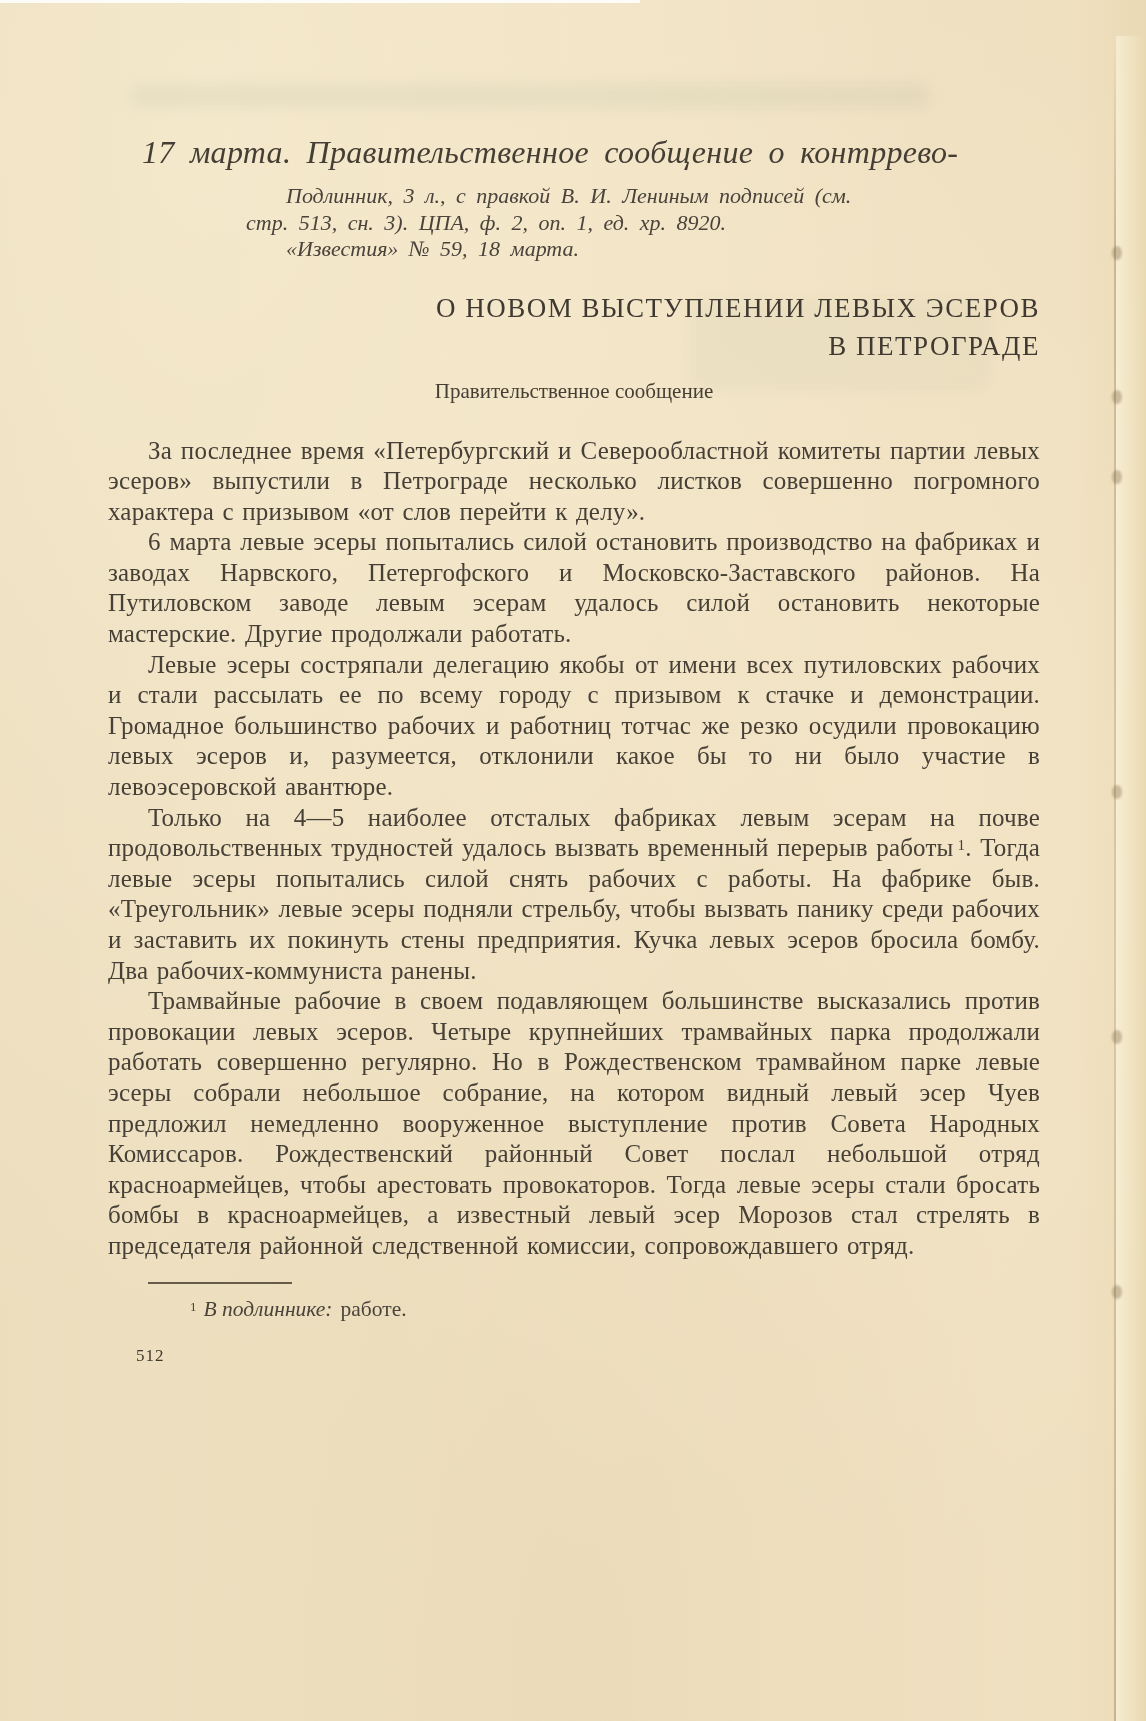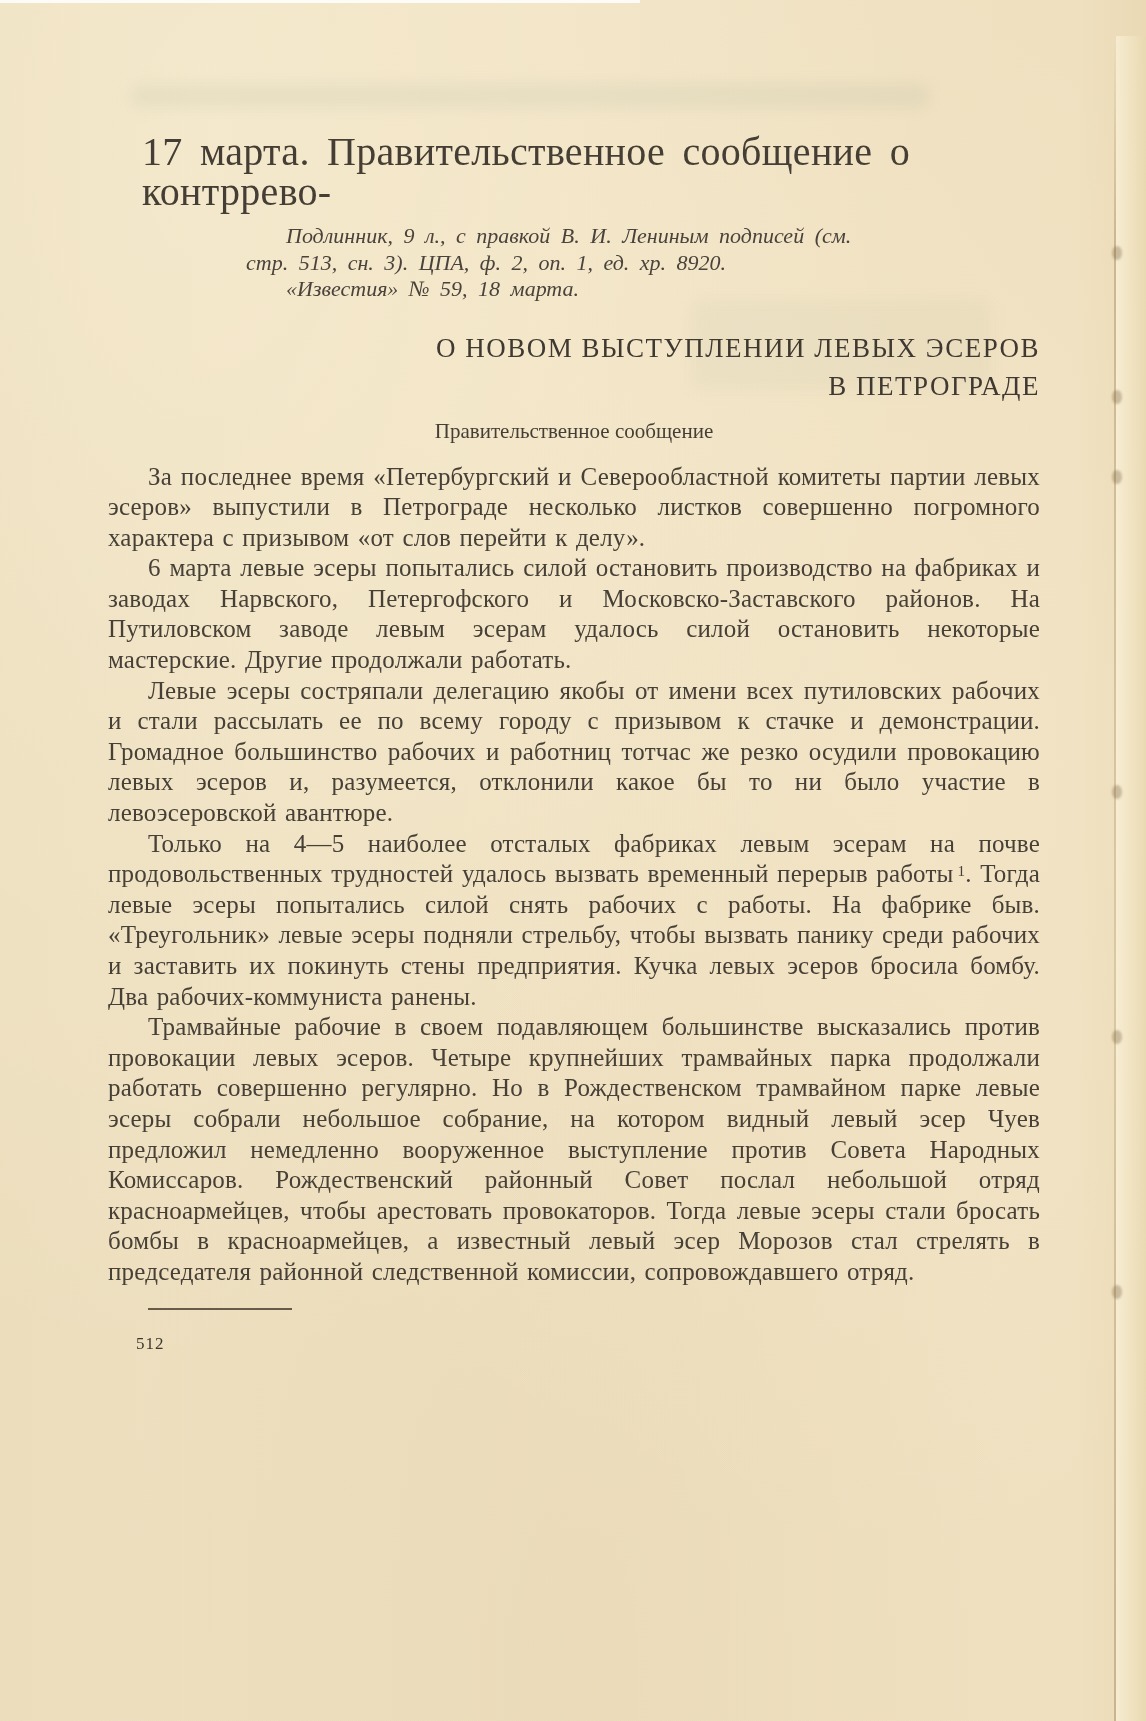--- a/index.html
+++ b/index.html
@@ -21,33 +21,33 @@
     background:linear-gradient(90deg, rgba(255,249,228,0.55), rgba(233,217,176,0.65));}
   .fold-line{position:absolute;top:40px;right:30px;bottom:0;width:2px;
     background:linear-gradient(180deg, rgba(145,120,78,0) 0%, rgba(145,120,78,0.38) 12%,
       rgba(145,120,78,0.22) 55%, rgba(145,120,78,0.40) 100%);}
   .nick{position:absolute;right:24px;width:10px;height:14px;border-radius:50%;
     background:rgba(120,98,60,0.35);filter:blur(1px);}
   .bleed{position:absolute;background:rgba(150,168,140,0.12);filter:blur(7px);border-radius:14px;}
 
   .content{position:absolute;left:108px;top:132px;width:932px;}
 
-  .heading{font-size:40px;line-height:40px;color:#453e34;
+  .heading{font-style:italic;font-size:32px;line-height:40px;color:#453e34;
     word-spacing:7px;letter-spacing:0.3px;}
   .heading-l1{padding-left:34px;}
 
   .source-note{margin:11px 0 0 138px;font-style:italic;font-size:22px;line-height:26.5px;
     word-spacing:5px;color:#4a433b;}
   .sn-indent{text-indent:40px;}
 
   .doc-title{margin-top:26px;text-align:right;font-size:27px;line-height:38px;
     letter-spacing:1.5px;color:#3f3931;font-weight:normal;}
   .doc-subtitle{margin-top:14px;text-align:center;font-size:21px;color:#453e34;}
 
-  .body-text{margin-top:18px;}
+  .body-text{margin-top:32px;}
   .body-text p{margin:0;font-size:25px;line-height:30.6px;text-align:justify;
     text-indent:40px;word-spacing:2px;letter-spacing:0.2px;color:#474037;}
   sup.fn-ref{font-size:15px;vertical-align:6px;margin-left:4px;line-height:0;}
 
   .footnote-rule{margin:20px 0 0 40px;width:144px;height:0;
     border-top:2px solid rgba(78,68,52,0.85);}
   .footnote{margin-top:13px;padding-left:82px;font-size:21.5px;color:#4a433b;}
   .footnote sup{font-size:13px;vertical-align:5px;margin-right:7px;line-height:0;}
   .fn-label{font-style:italic;}
   .fn-word{margin-left:8px;}
@@ -72,21 +72,21 @@
   <div class="nick" style="top:1030px;"></div>
   <div class="nick" style="top:1285px;"></div>
 
   <div class="content">
 
     <div class="heading">
       <div class="heading-l1">17 марта. Правительственное сообщение о контррево-</div>
     </div>
 
     <div class="source-note">
-      <div class="sn-indent">Подлинник, 9 л., с правкой В. И. Лениным подписей (см.</div>
+      <div class="sn-indent">Подлинник, 3 л., с правкой В. И. Лениным подписей (см.</div>
       <div>стр. 513, сн. 3). ЦПА, ф. 2, оп. 1, ед. хр. 8920.</div>
       <div class="sn-indent">«Известия» № 59, 18 марта.</div>
     </div>
 
     <div class="doc-title">
       <div>О НОВОМ ВЫСТУПЛЕНИИ ЛЕВЫХ ЭСЕРОВ</div>
       <div>В ПЕТРОГРАДЕ</div>
     </div>
 
     <div class="doc-subtitle">Правительственное сообщение</div>
@@ -94,17 +94,20 @@
     <div class="body-text">
       <p>За последнее время «Петербургский и Северообластной комитеты партии левых эсеров» выпустили в Петрограде несколько листков совершенно погромного характера с призывом «от слов перейти к делу».</p>
       <p>6 марта левые эсеры попытались силой остановить производство на фабриках и заводах Нарвского, Петергофского и Московско-Заставского районов. На Путиловском заводе левым эсерам удалось силой остановить некоторые мастерские. Другие продолжали работать.</p>
       <p>Левые эсеры состряпали делегацию якобы от имени всех путиловских рабочих и стали рассылать ее по всему городу с призывом к стачке и демонстрации. Громадное большинство рабочих и работниц тотчас же резко осудили провокацию левых эсеров и, разумеется, отклонили какое бы то ни было участие в левоэсеровской авантюре.</p>
       <p><span>Только на 4—5 наиболее отсталых фабриках левым эсерам на почве продовольственных трудностей удалось вызвать временный перерыв работы</span><sup class="fn-ref">1</sup><span>. Тогда левые эсеры попытались силой снять рабочих с работы. На фабрике быв. «Треугольник» левые эсеры подняли стрельбу, чтобы вызвать панику среди рабочих и заставить их покинуть стены предприятия. Кучка левых эсеров бросила бомбу. Два рабочих-коммуниста ранены.</span></p>
       <p>Трамвайные рабочие в своем подавляющем большинстве высказались против провокации левых эсеров. Четыре крупнейших трамвайных парка продолжали работать совершенно регулярно. Но в Рождественском трамвайном парке левые эсеры собрали небольшое собрание, на котором видный левый эсер Чуев предложил немедленно вооруженное выступление против Совета Народных Комиссаров. Рождественский районный Совет послал небольшой отряд красноармейцев, чтобы арестовать провокаторов. Тогда левые эсеры стали бросать бомбы в красноармейцев, а известный левый эсер Морозов стал стрелять в председателя районной следственной комиссии, сопровождавшего отряд.</p>
     </div>
 
     <div class="footnote-rule"></div>
 
+    <div class="footnote">
+      <sup>1</sup><span class="fn-label">В подлиннике:</span><span class="fn-word">работе.</span>
+    </div>
 
     <div class="page-number">512</div>
 
   </div>
 </div>
 
 </body></html>

